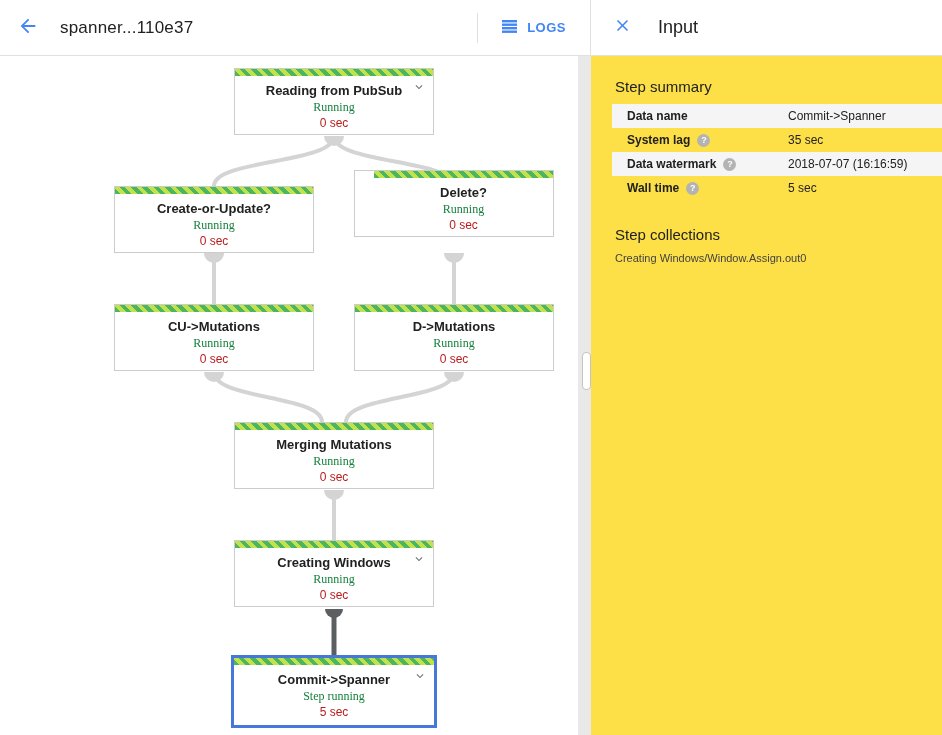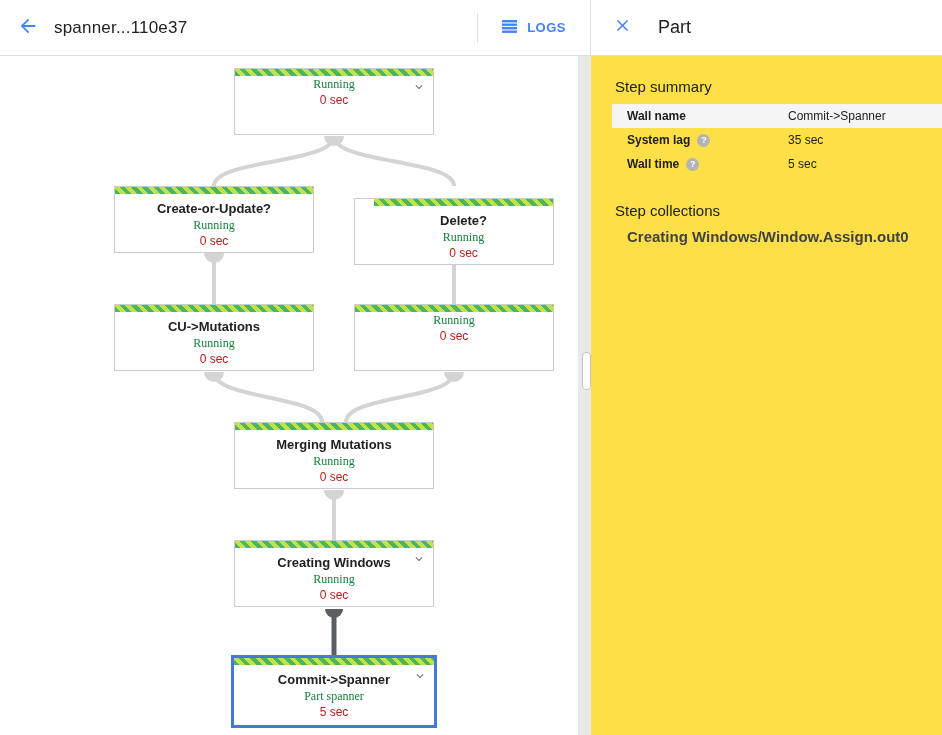--- a/index.html
+++ b/index.html
@@ -7,21 +7,21 @@
               font-family:"Liberation Sans", sans-serif; color:#212121; }
   .app { position:relative; width:942px; height:735px; }
 
   
   .topbar { position:absolute; top:0; left:0; width:942px; height:56px;
             display:flex; border-bottom:1px solid #e0e0e0; background:#fff; }
   .topbar-left { width:591px; display:flex; align-items:center; padding:0 16px 0 14px;
                  border-right:1px solid #e0e0e0; }
   .back-btn { width:28px; height:28px; display:flex; align-items:center; justify-content:center;
               cursor:pointer; flex:0 0 auto; }
-  .job-title { font-size:17px; color:#212121; margin-left:12px; letter-spacing:.2px; }
+  .job-title { font-size:17px; color:#212121; margin-left:18px; letter-spacing:.2px; }
   .tb-spacer { flex:1; }
   .tb-divider { width:1px; height:30px; background:#e0e0e0; margin-right:16px; }
   .logs-btn { display:flex; align-items:center; gap:10px; color:#4285f4; font-size:13px;
               font-weight:bold; letter-spacing:.5px; cursor:pointer; padding:6px 8px; }
   .topbar-right { flex:1; display:flex; align-items:center; padding-left:17px; }
   .close-btn { width:28px; height:28px; display:flex; align-items:center; justify-content:center;
                cursor:pointer; }
   .panel-title { font-size:18px; color:#212121; margin-left:22px; }
 
   
@@ -49,21 +49,21 @@
   .sp-table { margin-left:21px; }
   .sp-row { display:flex; align-items:center; height:24px; font-size:12px; }
   .sp-row.shade { background:#f5f5f5; }
   .sp-label { width:176px; padding-left:15px; font-weight:bold; color:#212121;
               display:flex; align-items:center; }
   .sp-value { color:#212121; }
   .help { display:inline-block; width:13px; height:13px; border-radius:50%; background:#b3b3b3;
           color:#fff; font-size:9px; font-weight:bold; line-height:13px; text-align:center;
           margin-left:7px; cursor:pointer; flex:0 0 auto; }
   .help::before { content:"?"; }
-  .sp-sub { font-size:15px; color:#424242; margin:0 0 12px 36px;font-weight:bold; }
+  .sp-sub { font-size:11px; color:#424242; margin:0 0 12px 24px; }
   .sp-heading.second { margin-top:26px; }
 </style>
 </head>
 <body>
 
 <div class="app">
 
   <div class="topbar">
     <div class="topbar-left">
       <div class="back-btn">
@@ -89,21 +89,21 @@
       </div>
     </div>
     <div class="topbar-right">
       <div class="close-btn">
         <span>
           <svg width="19" height="19" viewBox="0 0 24 24">
               <path fill="#4285f4" d="M19 6.4L17.6 5 12 10.6 6.4 5 5 6.4 10.6 12 5 17.6 6.4 19 12 13.4 17.6 19 19 17.6 13.4 12z"></path>
             </svg>
         </span>
       </div>
-      <div class="panel-title">Part</div>
+      <div class="panel-title">Input</div>
     </div>
   </div>
 
   <div class="content">
 
     <div class="graph-area">
 
       <svg class="edges" width="578" height="679">
 
         <g stroke="#d4d4d4" stroke-width="4" fill="none">
@@ -123,52 +123,54 @@
           <path d="M444,316 A10,10 0 0 0 464,316 Z"></path>
           <path d="M324,434 A10,10 0 0 0 344,434 Z"></path>
         </g>
 
         <path d="M334,553 L334,599" stroke="#5c5f62" stroke-width="5" fill="none"></path>
         <path d="M325,553 A9,9 0 0 0 343,553 Z" fill="#5c5f62" stroke="none"></path>
       </svg>
 
       <div class="node" style="left:234px; top:12px;">
         <div class="stripe"></div>
+        <div class="n-title">Reading from PubSub</div>
         <div class="n-status">Running</div>
         <div class="n-time">0 sec</div>
         <span class="chev">
           <svg width="14" height="14" viewBox="0 0 24 24">
               <path fill="#757575" d="M16.6 8.6L12 13.2 7.4 8.6 6 10l6 6 6-6z"></path>
             </svg>
         </span>
       </div>
 
       <div class="node" style="left:114px; top:130px;">
         <div class="stripe"></div>
         <div class="n-title">Create-or-Update?</div>
         <div class="n-status">Running</div>
         <div class="n-time">0 sec</div>
       </div>
 
-      <div class="node" style="left:354px; top:142px;padding-left:19px;">
+      <div class="node" style="left:354px; top:114px;padding-left:19px;">
         <div class="stripe"></div>
         <div class="n-title">Delete?</div>
         <div class="n-status">Running</div>
         <div class="n-time">0 sec</div>
       </div>
 
       <div class="node" style="left:114px; top:248px;">
         <div class="stripe"></div>
         <div class="n-title">CU-&gt;Mutations</div>
         <div class="n-status">Running</div>
         <div class="n-time">0 sec</div>
       </div>
 
       <div class="node" style="left:354px; top:248px;">
         <div class="stripe"></div>
+        <div class="n-title">D-&gt;Mutations</div>
         <div class="n-status">Running</div>
         <div class="n-time">0 sec</div>
       </div>
 
       <div class="node" style="left:234px; top:366px;">
         <div class="stripe"></div>
         <div class="n-title">Merging Mutations</div>
         <div class="n-status">Running</div>
         <div class="n-time">0 sec</div>
       </div>
@@ -181,52 +183,59 @@
         <span class="chev">
           <svg width="14" height="14" viewBox="0 0 24 24">
               <path fill="#757575" d="M16.6 8.6L12 13.2 7.4 8.6 6 10l6 6 6-6z"></path>
             </svg>
         </span>
       </div>
 
       <div class="node selected" style="left:231px; top:599px;">
         <div class="stripe"></div>
         <div class="n-title">Commit-&gt;Spanner</div>
-        <div class="n-status">Part spanner</div>
+        <div class="n-status">Step running</div>
         <div class="n-time">5 sec</div>
         <span class="chev">
           <svg width="14" height="14" viewBox="0 0 24 24">
               <path fill="#757575" d="M16.6 8.6L12 13.2 7.4 8.6 6 10l6 6 6-6z"></path>
             </svg>
         </span>
       </div>
     </div>
 
     <div class="divider">
       <div class="divider-handle"></div>
     </div>
 
     <div class="side-panel">
 
       <div class="sp-heading">Step summary</div>
 
       <div class="sp-table">
         <div class="sp-row shade">
           <div class="sp-label">
-            <span>Wall name</span>
+            <span>Data name</span>
           </div>
           <div class="sp-value">Commit-&gt;Spanner</div>
         </div>
         <div class="sp-row">
           <div class="sp-label">
             <span>System lag</span>
             <span class="help"></span>
           </div>
           <div class="sp-value">35 sec</div>
         </div>
+        <div class="sp-row shade">
+          <div class="sp-label">
+            <span>Data watermark</span>
+            <span class="help"></span>
+          </div>
+          <div class="sp-value">2018-07-07 (16:16:59)</div>
+        </div>
         <div class="sp-row">
           <div class="sp-label">
             <span>Wall time</span>
             <span class="help"></span>
           </div>
           <div class="sp-value">5 sec</div>
         </div>
       </div>
 
       <div class="sp-heading second">Step collections</div>

